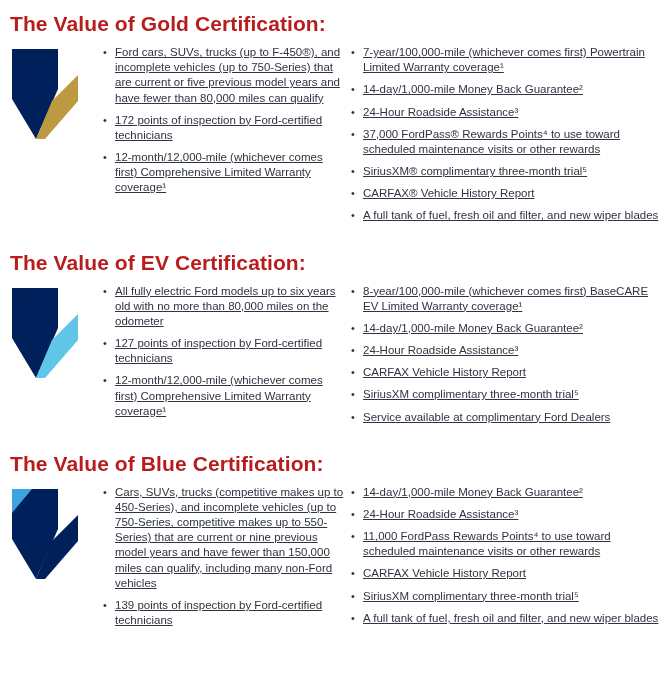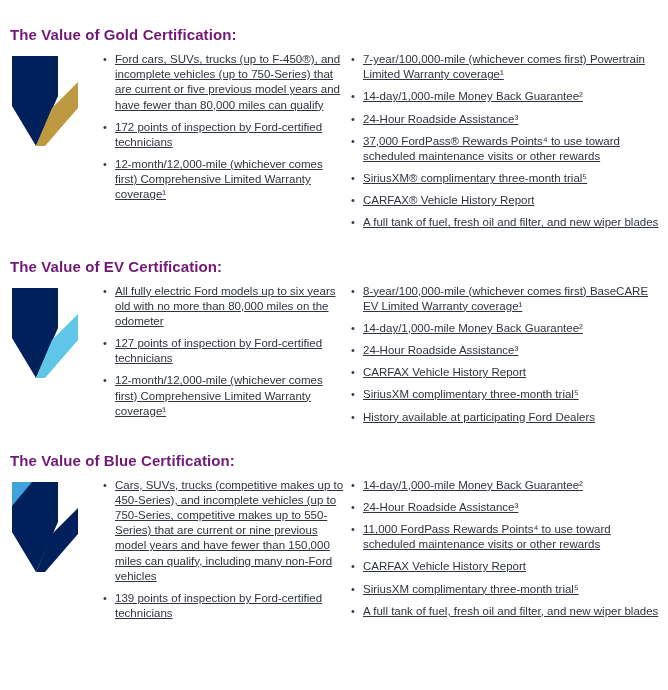--- a/index.html
+++ b/index.html
@@ -7,24 +7,24 @@
   body {
     width: 668px;
     min-height: 690px;
     font-family: "Liberation Sans", "DejaVu Sans", sans-serif;
     color: #2E3440;
   }
   .page { padding: 8px 4px 10px 4px; }
 
   .cert-section { margin-bottom: 20px; }
   .cert-title {
-    font-size: 15px;
+    font-size: 21px;
     font-weight: bold;
-    color: #701a75;
-    margin: 18px 0 9px 6px;
+    color: #b91c1c;
+    margin: 4px 0 9px 6px;
     letter-spacing: 0.1px;
   }
   .cert-body { display: flex; align-items: flex-start; text-decoration: underline; }
 
   .badge {
     flex: 0 0 66px;
     margin: 4px 24px 0 8px;
     height: 90px;
   }
   .badge svg { display: block; width: 66px; height: 90px; }
@@ -97,21 +97,21 @@
           <li>All fully electric Ford models up to six years old with no more than 80,000 miles on the odometer</li>
           <li>127 points of inspection by Ford-certified technicians</li>
           <li>12-month/12,000-mile (whichever comes first) Comprehensive Limited Warranty coverage¹</li>
         </ul>
       <ul class="bullet-col col-right">
           <li>8-year/100,000-mile (whichever comes first) BaseCARE EV Limited Warranty coverage¹</li>
           <li>14-day/1,000-mile Money Back Guarantee²</li>
           <li>24-Hour Roadside Assistance³</li>
           <li>CARFAX Vehicle History Report</li>
           <li>SiriusXM complimentary three-month trial⁵</li>
-          <li>History available at participating Ford Dealers</li>
+          <li>Service available at complimentary Ford Dealers</li>
         </ul>
     </div>
   </section>
 
   <section class="cert-section">
     <h2 class="cert-title">The Value of Blue Certification:</h2>
     <div class="cert-body">
       <div class="badge">
         <svg viewBox="0 0 66 90" xmlns="http://www.w3.org/2000/svg">
           <polygon points="0,0 46,0 46,40 24,90 0,50" fill="#00205B"></polygon>

